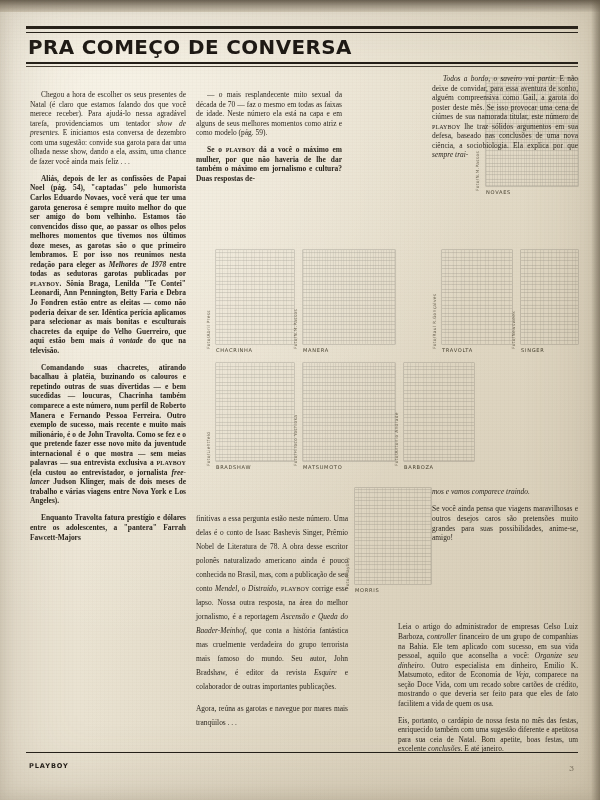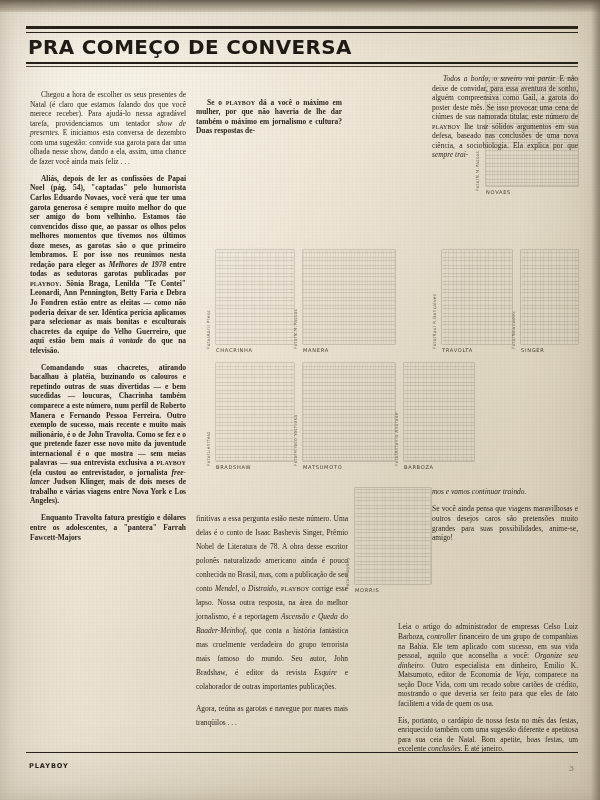--- a/index.html
+++ b/index.html
@@ -128,34 +128,35 @@
   <div class="rule-under2"></div>
 
   <div class="col" id="col1">
       <p class="">Chegou a hora de escolher os seus presentes de Natal (é claro que estamos falando dos que você merece receber). Para ajudá-lo nessa agradável tarefa, providenciamos um tentador <i>show de presentes</i>. E iniciamos esta conversa de dezembro com uma sugestão: convide sua garota para dar uma olhada nesse show, dando a ela, assim, uma chance de fazer você ainda mais feliz . . .</p>
       <p class="sp">Aliás, depois de ler as confissões de Papai Noel (pág. 54), "captadas" pelo humorista Carlos Eduardo Novaes, você verá que ter uma garota generosa é sempre muito melhor do que ser amigo do bom velhinho. Estamos tão convencidos disso que, ao passar os olhos pelos melhores momentos que tivemos nos últimos doze meses, as garotas são o que primeiro lembramos. E por isso nos reunimos nesta redação para eleger as <i>Melhores de 1978</i> entre todas as sedutoras garotas publicadas por <span class="sc">playboy</span>. Sônia Braga, Lenilda "Te Contei" Leonardi, Ann Pennington, Betty Faria e Debra Jo Fondren estão entre as eleitas — como não poderia deixar de ser. Idêntica perícia aplicamos para selecionar as mais bonitas e esculturais chacretes da equipe do Velho Guerreiro, que aqui estão bem mais <i>à vontade</i> do que na televisão.</p>
       <p class="sp">Comandando suas chacretes, atirando bacalhau à platéia, buzinando os calouros e repetindo outras de suas divertidas — e bem sucedidas — loucuras, Chacrinha também comparece a este número, num perfil de Roberto Manera e Fernando Pessoa Ferreira. Outro exemplo de sucesso, mais recente e muito mais milionário, é o de John Travolta. Como se fez e o que pretende fazer esse novo mito da juventude internacional é o que mostra — sem meias palavras — sua entrevista exclusiva a <span class="sc">playboy</span> (ela custou ao entrevistador, o jornalista <i>free-lancer</i> Judson Klinger, mais de dois meses de trabalho e várias viagens entre Nova York e Los Angeles).</p>
       <p class="sp">Enquanto Travolta fatura prestígio e dólares entre os adolescentes, a "pantera" Farrah Fawcett-Majors</p>
     </div>
 
   <div class="col" id="col2" style="width:146px;">
+      <p class="">— o mais resplandecente mito sexual da década de 70 — faz o mesmo em todas as faixas de idade. Neste número ela está na capa e em alguns de seus melhores momentos como atriz e como modelo (pág. 59).</p>
       <p class="sp">Se o <span class="sc">playboy</span> dá a você o máximo em mulher, por que não haveria de lhe dar também o máximo em jornalismo e cultura? Duas respostas de-</p>
     </div>
 
   <div id="col2-lower">
       <p class="">finitivas a essa pergunta estão neste número. Uma delas é o conto de Isaac Bashevis Singer, Prêmio Nobel de Literatura de 78. A obra desse escritor polonês naturalizado americano ainda é pouco conhecida no Brasil, mas, com a publicação de seu conto <i>Mendel, o Distraído</i>, <span class="sc">playboy</span> corrige esse lapso. Nossa outra resposta, na área do melhor jornalismo, é a reportagem <i>Ascensão e Queda do Baader-Meinhof</i>, que conta a história fantástica mas cruelmente verdadeira do grupo terrorista mais famoso do mundo. Seu autor, John Bradshaw, é editor da revista <i>Esquire</i> e colaborador de outras importantes publicações.</p>
       <p class="sp">Agora, reúna as garotas e navegue por mares mais tranqüilos . . .</p>
     </div>
 
   <div class="col" id="col3-upper">
       <p class=""><i>Todos a bordo, o saveiro vai partir.</i> E não deixe de convidar, para essa aventura de sonho, alguém compreensiva como Gail, a garota do poster deste mês. Se isso provocar uma cena de ciúmes de sua namorada titular, este número de <span class="sc">playboy</span> lhe traz sólidos argumentos em sua defesa, baseado nas conclusões de uma nova ciência, a sociobiologia. Ela explica por que <i>sempre trai-</i></p>
     </div>
 
   <div id="col3-lower">
-      <p class=""><i>mos e vamos continuar traindo.</i></p>
+      <p class=""><i>mos e vamos comparece traindo.</i></p>
       <p class="sp">Se você ainda pensa que viagens maravilhosas e outros desejos caros são pretensões muito grandes para suas possibilidades, anime-se, amigo!</p>
     </div>
 
   <div id="col3-wide">
       <p class="">Leia o artigo do administrador de empresas Celso Luiz Barboza, <i>controller</i> financeiro de um grupo de companhias na Bahia. Ele tem aplicado com sucesso, em sua vida pessoal, aquilo que aconselha a você: <i>Organize seu dinheiro</i>. Outro especialista em dinheiro, Emilio K. Matsumoto, editor de Economia de <i>Veja</i>, comparece na seção Doce Vida, com um recado sobre cartões de crédito, mostrando o que deveria ser feito para que eles de fato facilitem a vida de quem os usa.</p>
       <p class="sp">Eis, portanto, o cardápio de nossa festa no mês das festas, enriquecido também com uma sugestão diferente e apetitosa para sua ceia de Natal. Bom apetite, boas festas, um excelente <i>conclusões</i>. E até janeiro.</p>
     </div>
 
   <div id="gallery">
       <div class="photo" style="left: 486px; top: 78px; width: 92px; height: 108px;">

